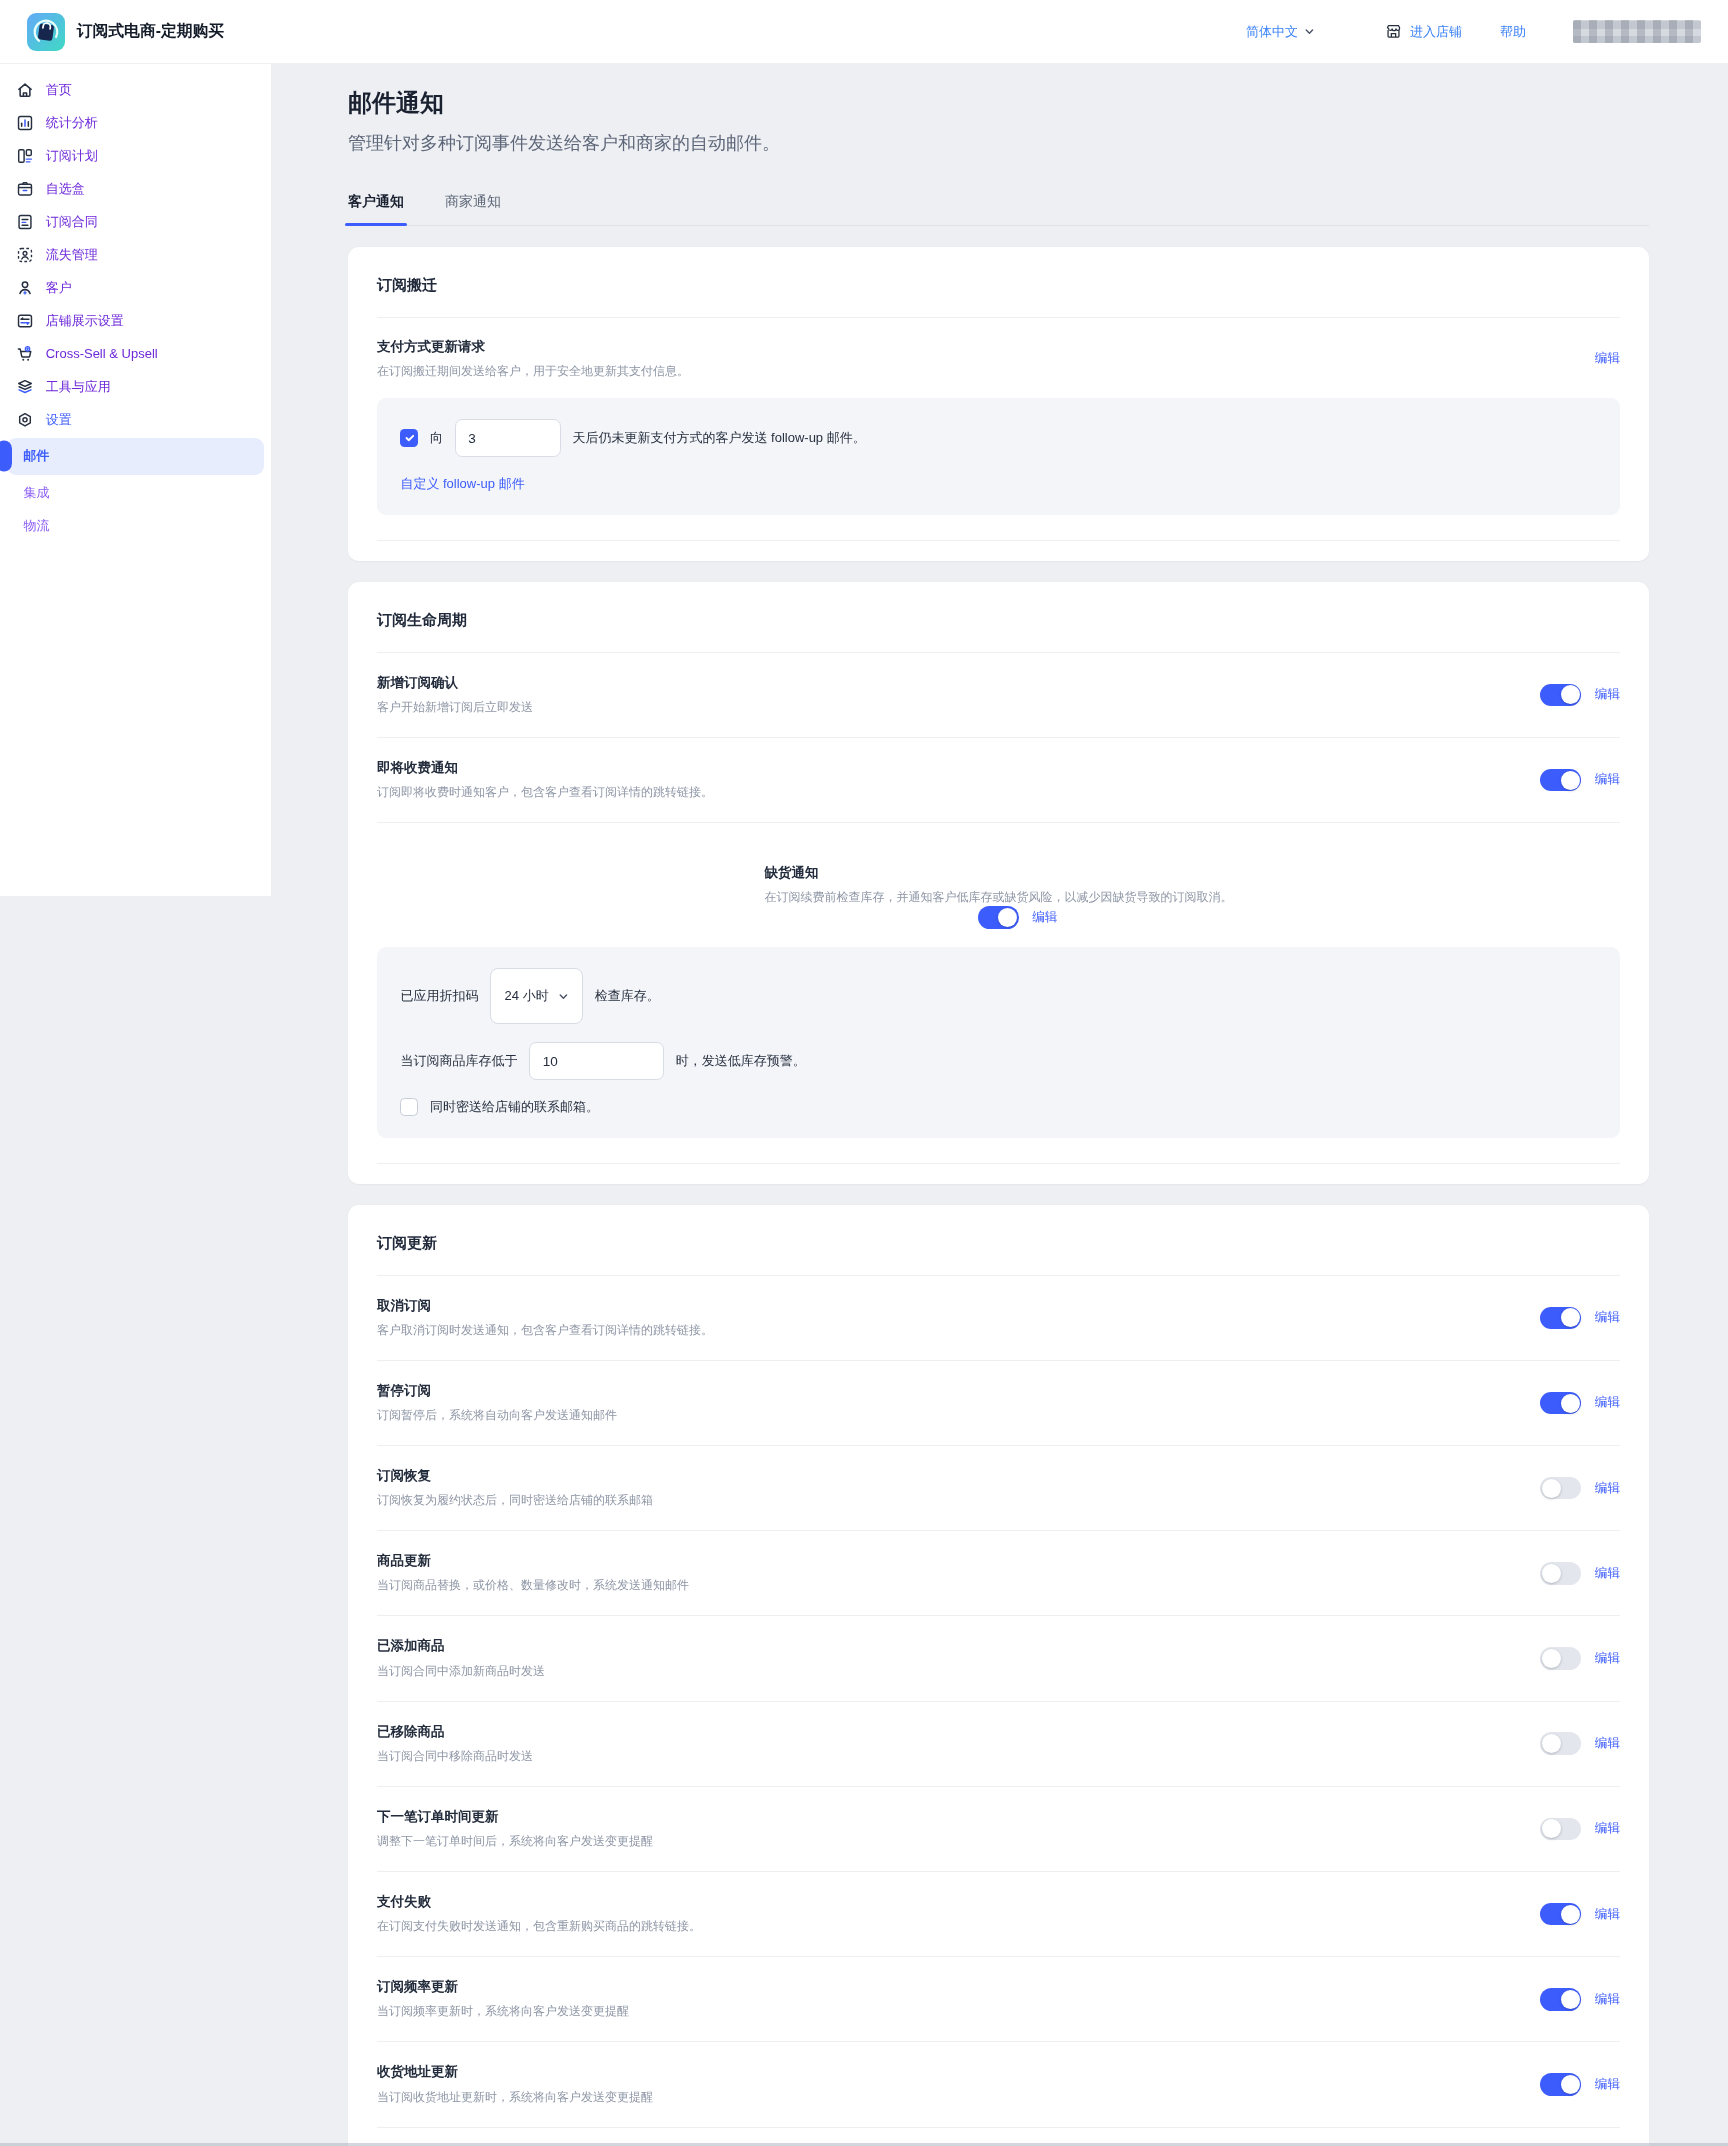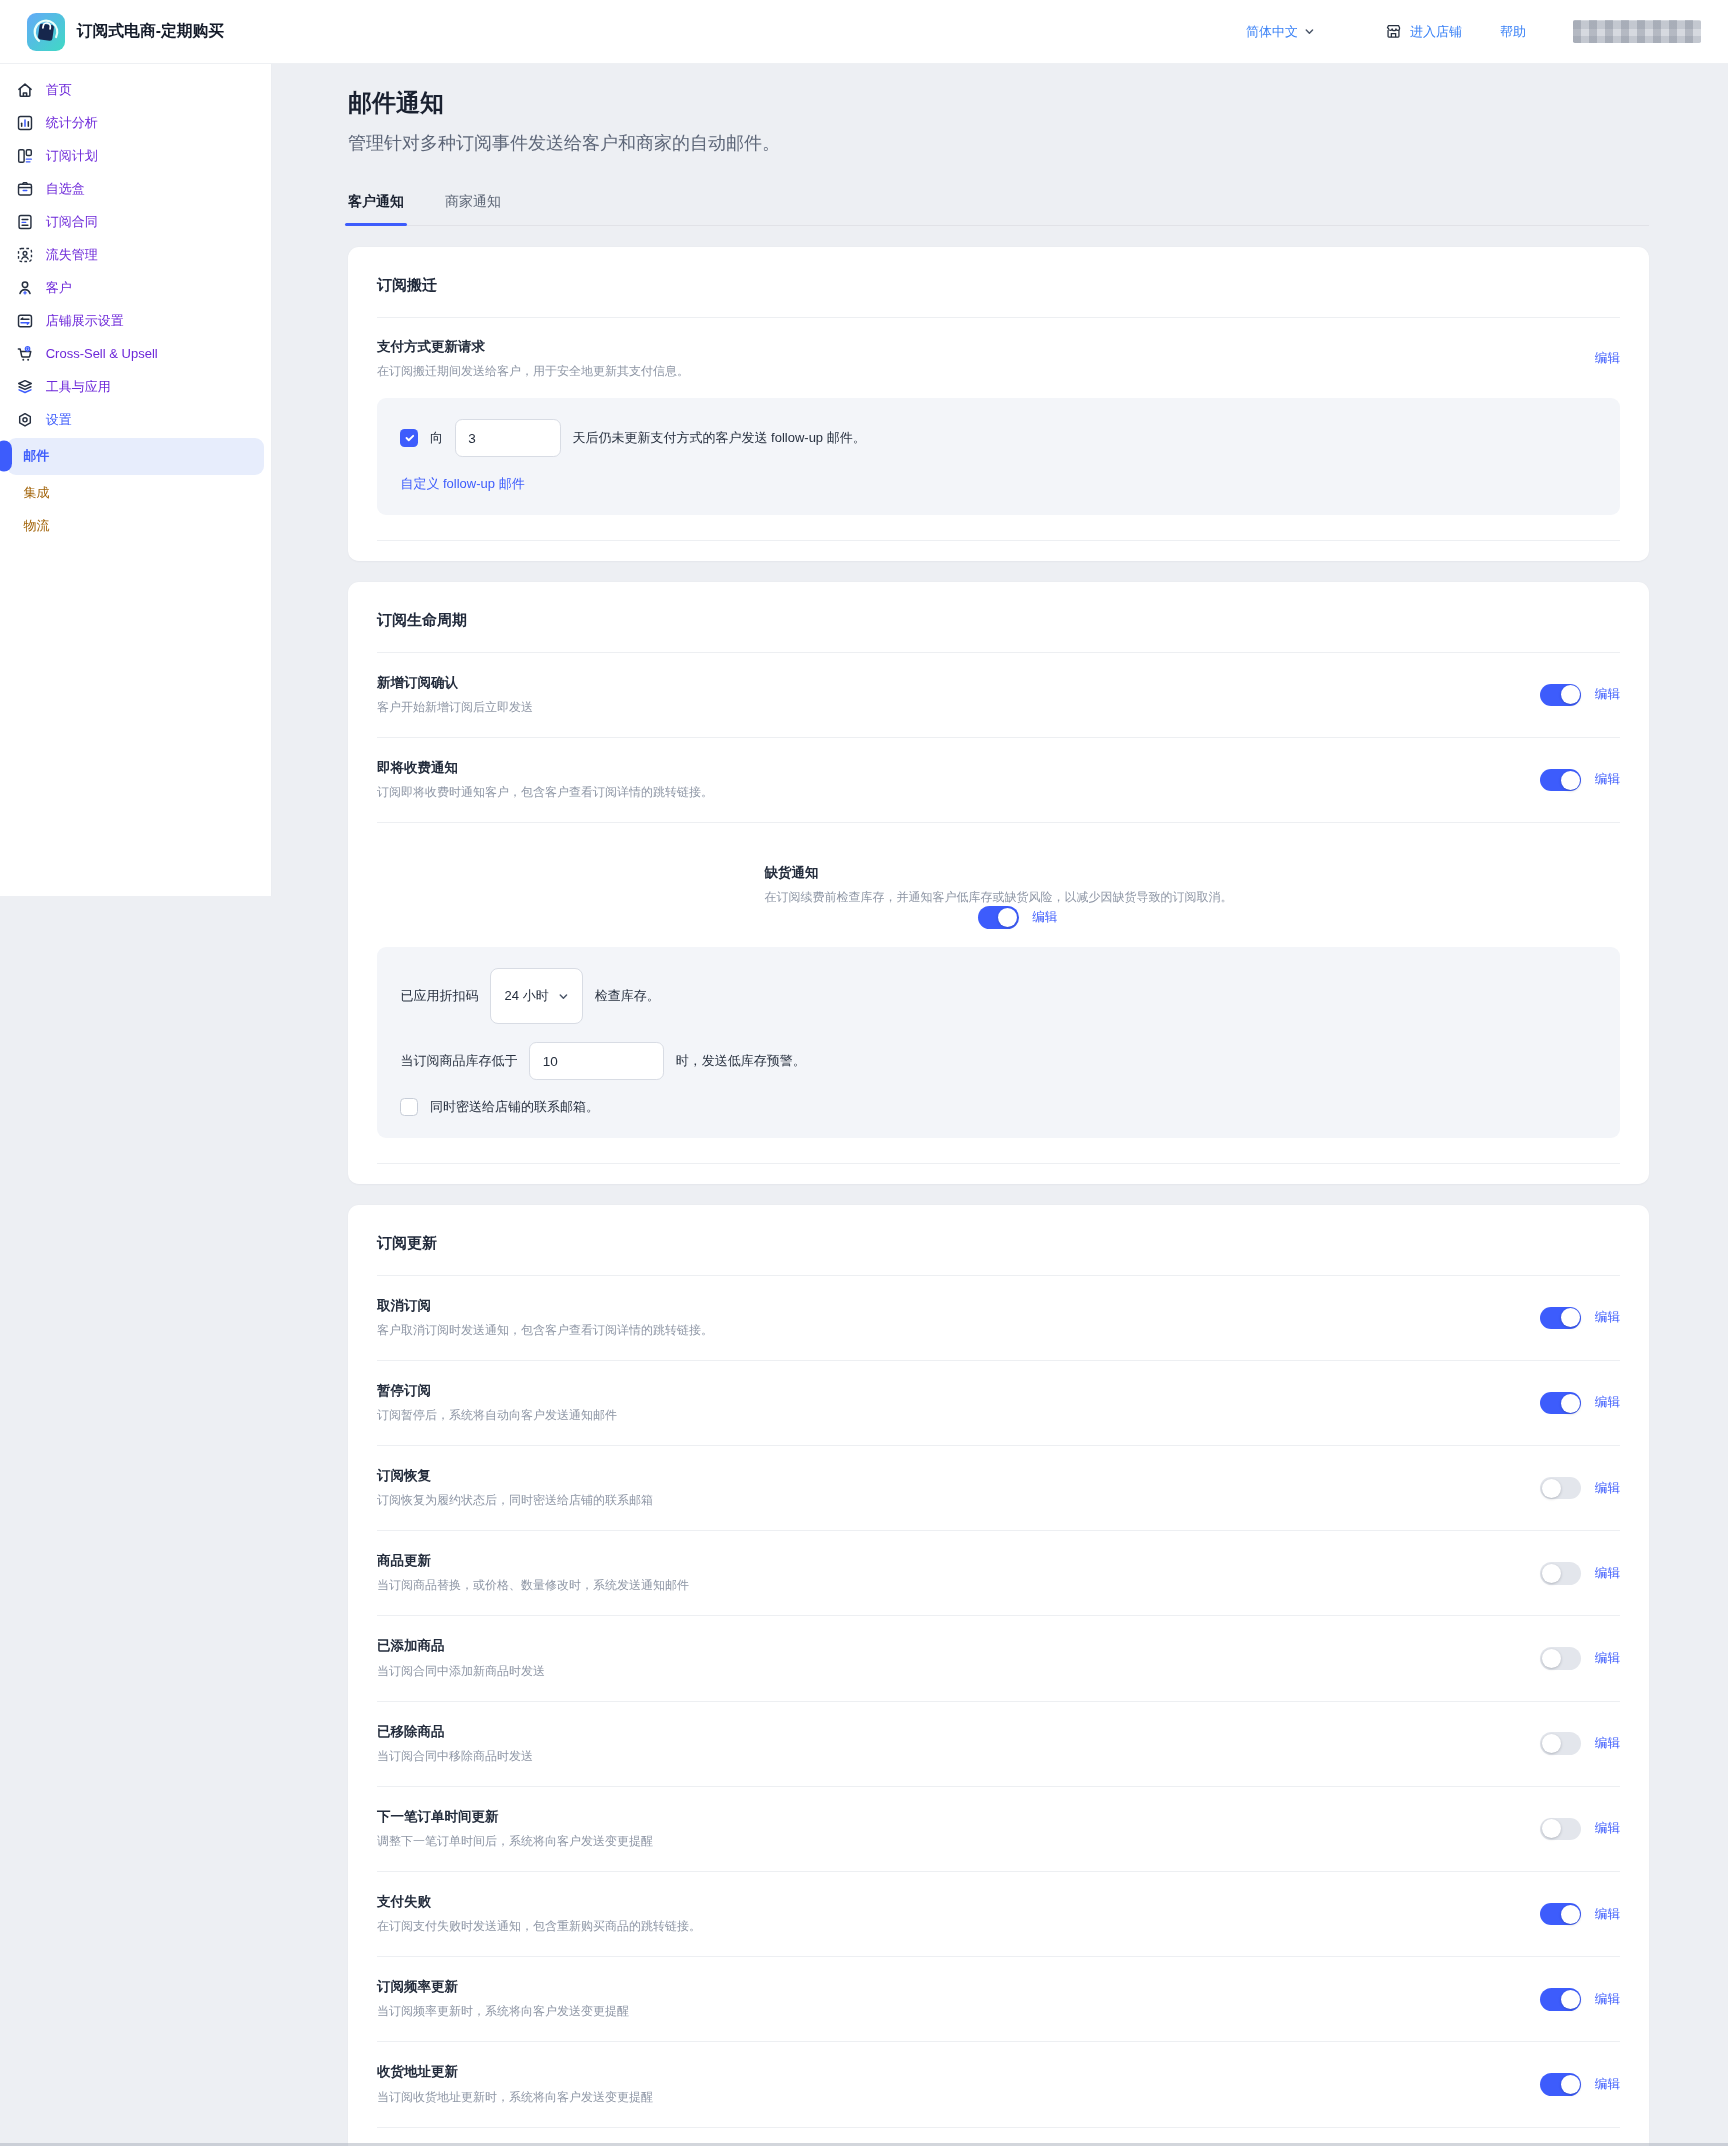--- a/index.html
+++ b/index.html
@@ -29,21 +29,21 @@
     filter:blur(0.4px);
   }
 
   
   .shell { display:flex; align-items:flex-start; }
   .sidebar { flex:0 0 272px; width:272px; min-height:832px; background:#fff; padding-top:9px; border-right:0.9px solid #ebedf1; position:relative; z-index:2; }
   .nav-item { height:33px; display:flex; align-items:center; gap:11.7px; padding:0 16px; font-size:13px; font-weight:500; color:#6d28d9; cursor:pointer; }
   .nav-item.active { color:#3d5cfc; }
   .nav-icon { width:18px; height:18px; flex:0 0 18px; display:flex; }
   .nav-icon svg { width:100%; height:100%; }
-  .sub-item { height:33px; display:flex; align-items:center; padding-left:23.4px; font-size:13px; font-weight:500; color:#a16207; cursor:pointer; }
+  .sub-item { height:33px; display:flex; align-items:center; padding-left:23.4px; font-size:13px; font-weight:500; color:#8b5cf6; cursor:pointer; }
   .sub-item.active {
     position:relative; height:37px; margin:1.8px 7.2px; padding-left:16px;
     border-radius:9px; background:#e7edfc; color:#3d5cfc; font-weight:600;
   }
   .sub-item.active::before {
     content:""; position:absolute; left:-11.7px; top:50%; transform:translateY(-50%);
     width:16px; height:31px; border-radius:8px; background:#3d5cfc;
   }
 
   

